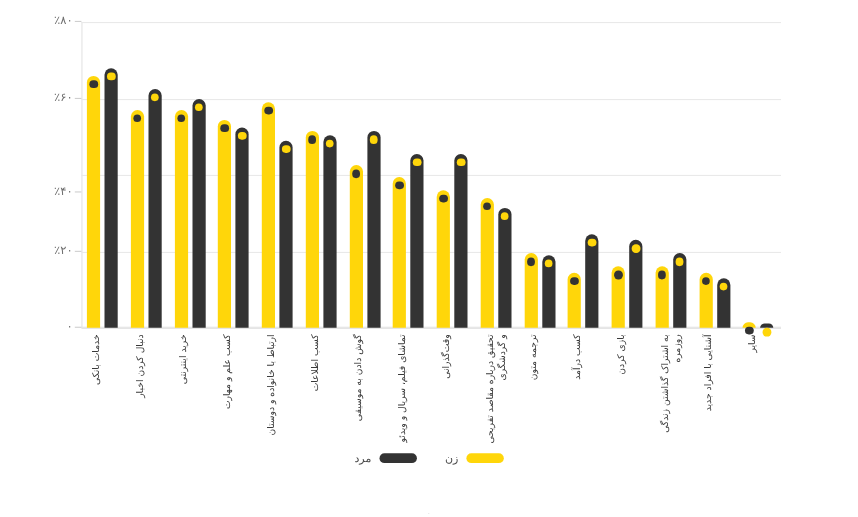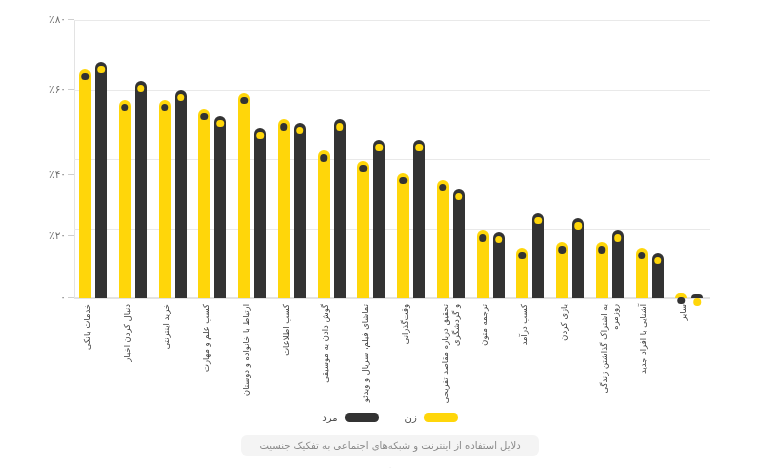--- a/index.html
+++ b/index.html
@@ -119,21 +119,20 @@
     left: 0; top: 412px;
     width: 780px;
     display: flex;
     justify-content: center;
     align-items: center;
     gap: 26px;
     direction: rtl;
   }
   .legend-item {
     display: flex;
-    align-items: center;
     gap: 7px;
     direction: rtl;
   }
   .swatch {
     width: 34px; height: 9px;
     border-radius: 5px;
   }
   .swatch.women { background: #FFD60A; }
   .swatch.men   { background: #333333; }
   .legend-label {
@@ -312,21 +311,21 @@
             <span class="dot"></span>
           </div>
         </div>
       </div>
   </div>
 
   <div id="yticks">
       <div class="ytick" style="top: 13px;">٪۸۰<span class="dash"></span></div>
       <div class="ytick" style="top: 82.5px;">٪۶۰<span class="dash"></span></div>
       <div class="ytick" style="top: 168px;">٪۴۰<span class="dash"></span></div>
-      <div class="ytick" style="top: 229px;">٪۲۰<span class="dash"></span></div>
+      <div class="ytick" style="top: 222px;">٪۲۰<span class="dash"></span></div>
       <div class="ytick" style="top: 291px;">۰<span class="dash"></span></div>
     </div>
 
   <div id="xlabels">
       <div class="xlabel" style="left: 7.875px;">خدمات بانکی</div>
       <div class="xlabel" style="left: 47.625px;">دنبال کردن اخبار</div>
       <div class="xlabel" style="left: 87.375px;">خرید اینترنتی</div>
       <div class="xlabel" style="left: 127.125px;">کسب علم و مهارت</div>
       <div class="xlabel" style="left: 166.875px;">ارتباط با خانواده و دوستان</div>
       <div class="xlabel" style="left: 206.625px;">کسب اطلاعات</div>
@@ -346,18 +345,15 @@
       <div class="legend-item">
         <span class="swatch women"></span>
         <span class="legend-label">زن</span>
       </div>
       <div class="legend-item">
         <span class="swatch men"></span>
         <span class="legend-label">مرد</span>
       </div>
     </div>
 
-  <div id="caption-wrap">
-    <div id="caption">دلایل استفاده از اینترنت و شبکه‌های اجتماعی به تفکیک جنسیت</div>
-  </div>
 
   <div id="footer-mark">.</div>
 </div>
 
 </body></html>

